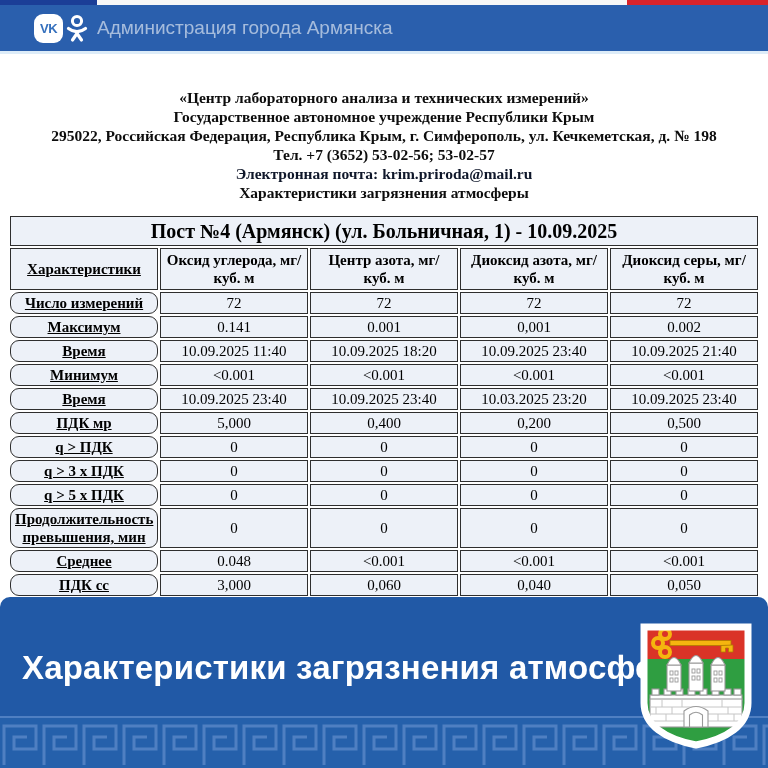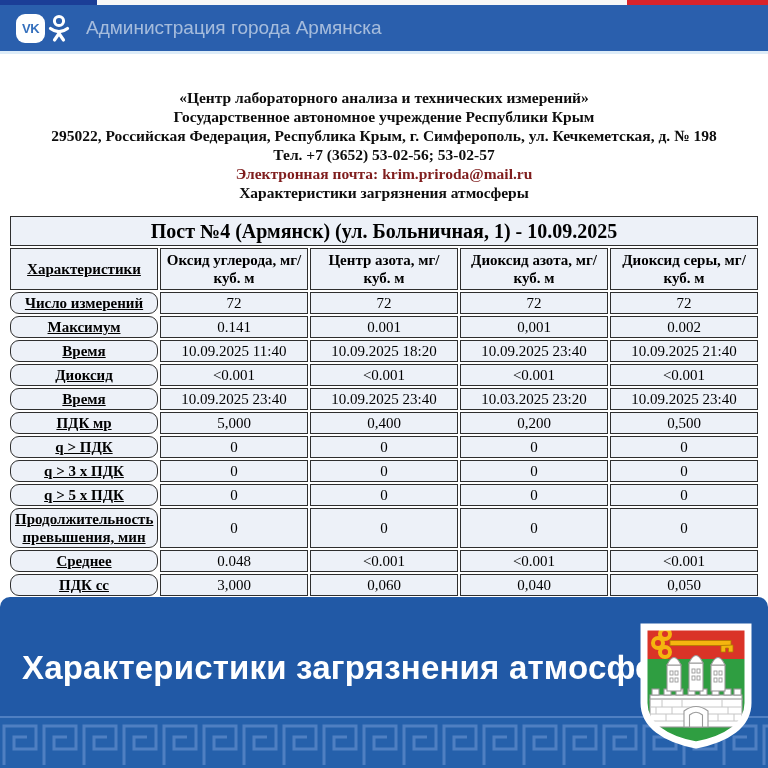--- a/index.html
+++ b/index.html
@@ -4,30 +4,30 @@
 <style>
   html,body{margin:0;padding:0;}
   body{width:768px;height:768px;background:#ffffff;overflow:hidden;position:relative;
        font-family:"Liberation Sans",sans-serif;}
   
   .flag-strip{display:flex;height:5px;width:768px;}
   .flag-navy{width:97px;background:#1b3e97;}
   .flag-white{flex:1;background:#f7f7f7;}
   .flag-red{width:141px;background:#d8232a;}
   
-  .topbar{height:46px;background:#2a5fad;display:flex;align-items:center;padding-left:16px;gap:1px;}
+  .topbar{height:46px;background:#2a5fad;display:flex;align-items:center;padding-left:34px;gap:1px;}
   .vk-badge{width:29px;height:29px;background:#ffffff;border-radius:9px;display:flex;align-items:center;
             justify-content:center;font-weight:bold;color:#3570bd;font-size:13px;letter-spacing:-0.5px;}
   .ok-badge{display:block;}
-  .community-name{color:rgba(255,255,255,0.58);font-size:19px;margin-left:13px;}
+  .community-name{color:rgba(255,255,255,0.58);font-size:19px;margin-left:6px;}
   .topbar-sep{height:3px;background:#ddecf8;}
   
   .letterhead{margin-top:34px;text-align:center;font-family:"Liberation Serif",serif;font-weight:bold;
               font-size:15.5px;line-height:19px;color:#0d0d0d;}
-  .letterhead .email{color:#7f1d1d;}
+  .letterhead .email{color:#0f172a;}
   
   .pollution-table{margin:12px 8px 0 8px;width:752px;border-collapse:separate;border-spacing:2px;
                    font-family:"Liberation Serif",serif;font-size:15px;color:#000;table-layout:fixed;}
   .pollution-table td{background:#edf1f8;border:1px solid #2e2e2e;text-align:center;
                       padding:1px 4px;line-height:18px;overflow:hidden;}
   .pollution-table .title-cell{font-weight:bold;font-size:20px;height:26px;}
   .pollution-table .col-header{font-weight:bold;height:38px;}
   .pollution-table .rowlabel{font-weight:bold;border-radius:9px;}
   .col-char{width:132px;text-decoration:underline;}
   
@@ -98,21 +98,21 @@
           <td>0.002</td>
         </tr>
         <tr>
           <td class="rowlabel col-char">Время</td>
           <td>10.09.2025 11:40</td>
           <td>10.09.2025 18:20</td>
           <td>10.09.2025 23:40</td>
           <td>10.09.2025 21:40</td>
         </tr>
         <tr>
-          <td class="rowlabel col-char">Диоксид</td>
+          <td class="rowlabel col-char">Минимум</td>
           <td>&lt;0.001</td>
           <td>&lt;0.001</td>
           <td>&lt;0.001</td>
           <td>&lt;0.001</td>
         </tr>
         <tr>
           <td class="rowlabel col-char">Время</td>
           <td>10.09.2025 23:40</td>
           <td>10.09.2025 23:40</td>
           <td>10.03.2025 23:20</td>

